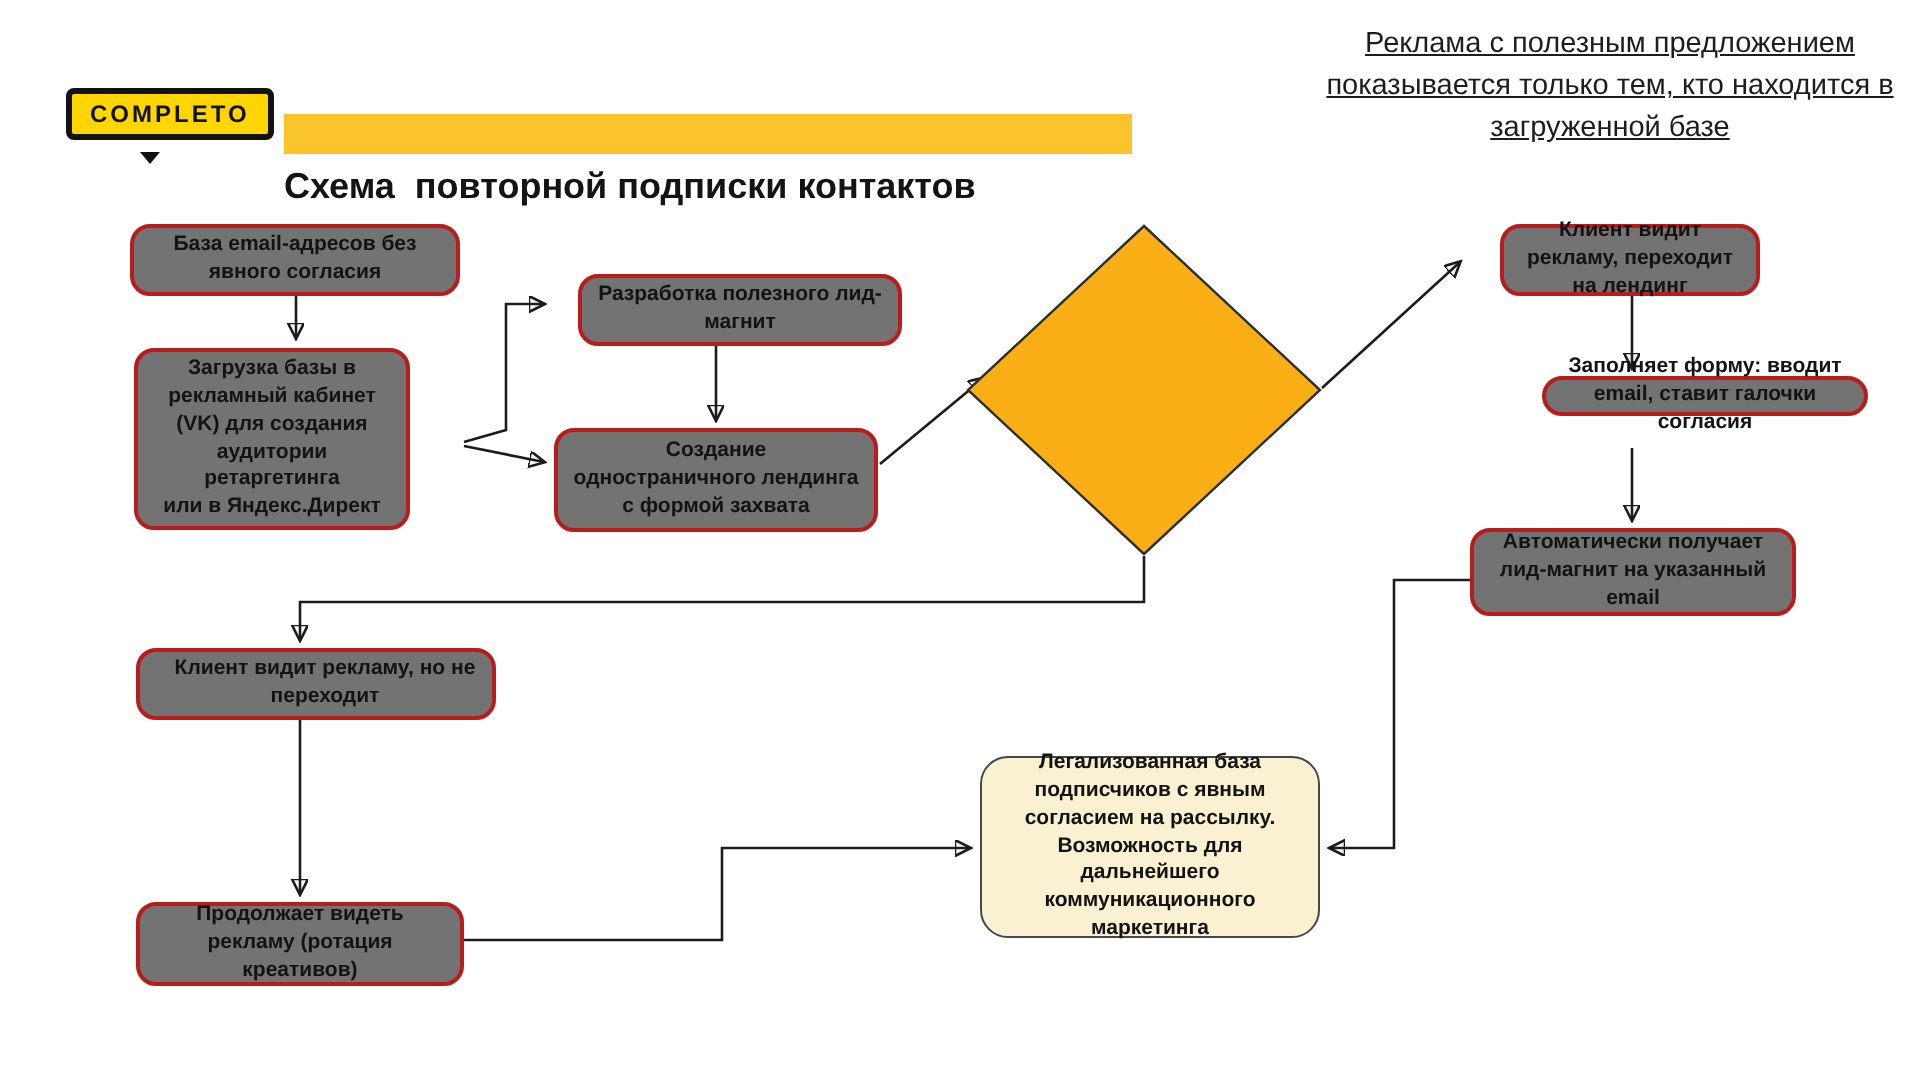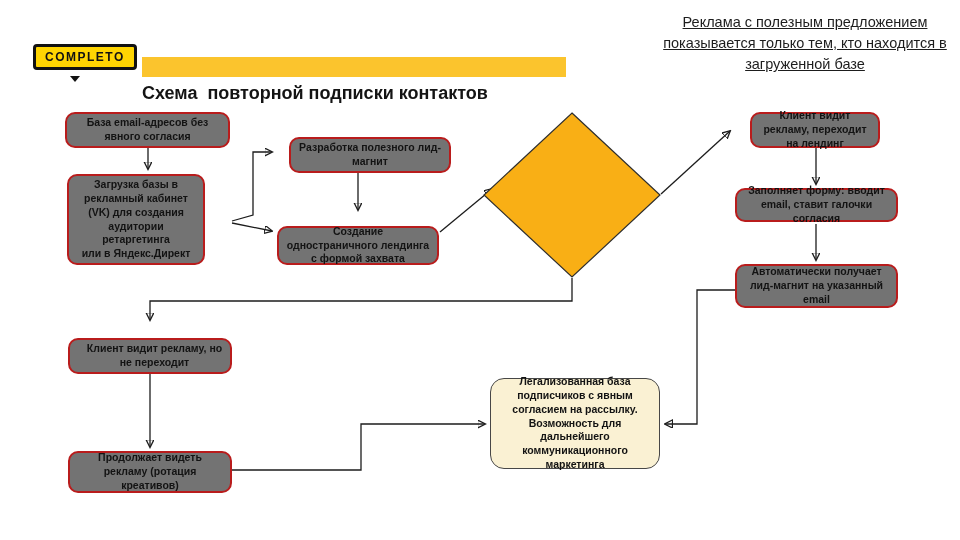--- a/index.html
+++ b/index.html
@@ -91,43 +91,43 @@
   <div class="node" style="left:67px;top:174px;width:138px;height:91px;">
     <span>Загрузка базы в рекламный кабинет (VK) для создания аудитории ретаргетинга</span>
     <span class="gap"></span>
     <span>или в Яндекс.Директ</span>
   </div>
 
   <div class="node" style="left:277px;top:137px;width:162px;height:36px;margin-left:12px;">
     <span>Разработка полезного лид-магнит</span>
   </div>
 
-  <div class="node" style="left:277px;top:214px;width:162px;height:39px;margin-top:12px;">
+  <div class="node" style="left:277px;top:214px;width:162px;height:52px;">
     <span>Создание одностраничного лендинга с формой захвата</span>
   </div>
 
   <div class="diamond-wrap">
     <svg width="178" height="166">
       <polygon points="89,1 177,83 89,165 1,83" fill="#F9AF15" stroke="#2e2e2e" stroke-width="1.2"></polygon>
     </svg>
   </div>
 
   <div class="node" style="left:735px;top:112px;width:130px;height:36px;margin-left:15px;">
     <span>Клиент видит рекламу, переходит на лендинг</span>
   </div>
 
-  <div class="node" style="left:735px;top:188px;width:163px;height:34px;">
+  <div class="node" style="left:771px;top:188px;width:163px;height:20px;">
     <span>Заполняет форму: вводит email, ставит галочки согласия</span>
   </div>
 
   <div class="node" style="left:735px;top:264px;width:163px;height:44px;">
     <span>Автоматически получает лид-магнит на указанный email</span>
   </div>
 
-  <div class="node" style="left:68px;top:338px;width:164px;height:36px;padding-left:16px;">
+  <div class="node" style="left:68px;top:324px;width:180px;height:36px;padding-left:16px;">
     <span>Клиент видит рекламу, но не переходит</span>
   </div>
 
   <div class="node" style="left:68px;top:451px;width:164px;height:42px;">
     <span>Продолжает видеть рекламу (ротация креативов)</span>
   </div>
 
   <div class="node cream" style="left:490px;top:378px;width:170px;height:91px;">
     <span>Легализованная база подписчиков с явным согласием на рассылку. Возможность для дальнейшего коммуникационного маркетинга</span>
   </div>

